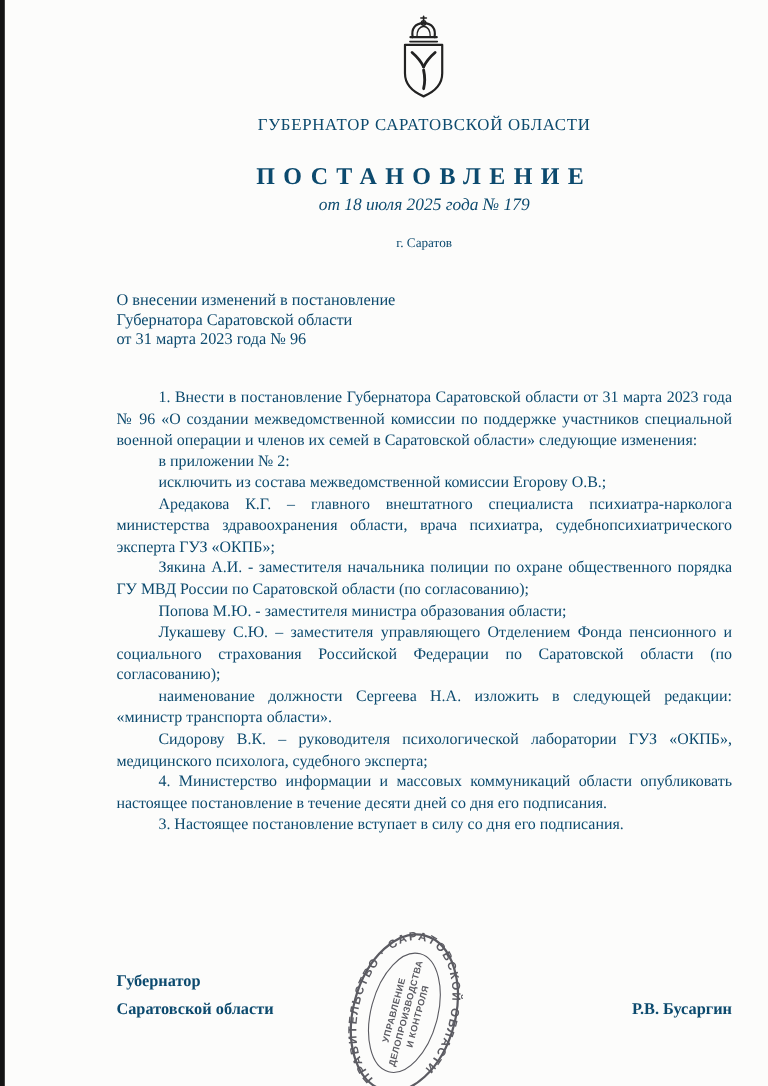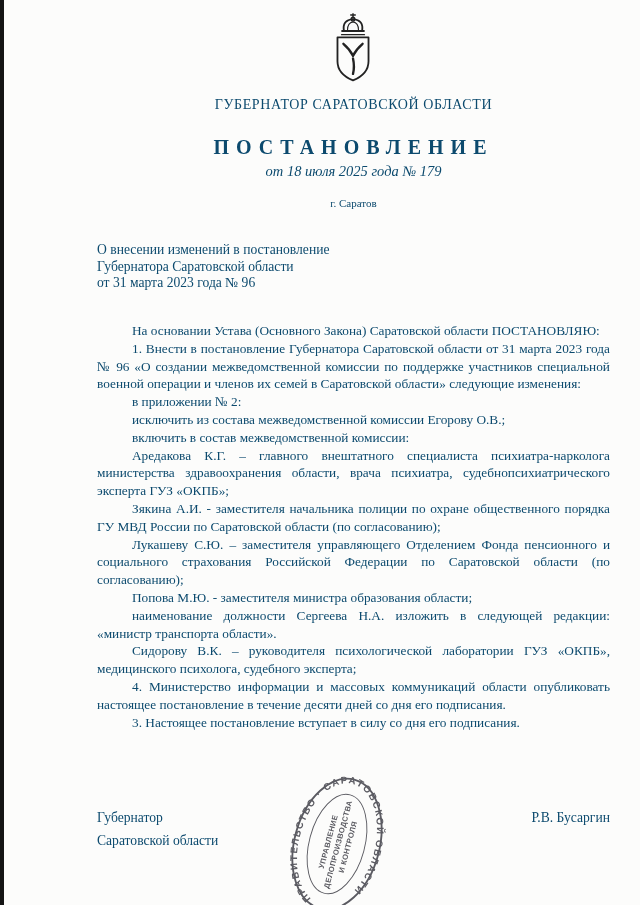--- a/index.html
+++ b/index.html
@@ -89,23 +89,23 @@
     margin: 0;
   }
 
   .signature {
     position: absolute;
     left: 97px;
     top: 806px;
     width: 513px;
     display: flex;
     justify-content: space-between;
-    align-items: flex-start;
+    align-items: flex-end;
     font-size: 13.6px;
-    font-weight: 400;
+    font-weight: 700;
     gap: 28px;
   }
   .sig-left div { line-height: 23px; }
   .sig-right { line-height: 23px; }
 
   .stamp {
     position: absolute;
     left: 263px;
     top: 770px;
     width: 148px;
@@ -162,29 +162,27 @@
 
   <div class="center-col city-line">г. Саратов</div>
 
   <div class="subject">
     <div>О внесении изменений в постановление</div>
     <div>Губернатора Саратовской области</div>
     <div>от 31 марта 2023 года № 96</div>
   </div>
 
   <div class="body-text">
-    <p>На основании Устава (Основного Закона) Саратовской области ПОСТАНОВЛЯЮ:</p>
     <p>1. Внести в постановление Губернатора Саратовской области от 31 марта 2023 года № 96 «О создании межведомственной комиссии по поддержке участников специальной военной операции и членов их семей в Саратовской области» следующие изменения:</p>
     <p>в приложении № 2:</p>
     <p>исключить из состава межведомственной комиссии Егорову О.В.;</p>
-    <p>включить в состав межведомственной комиссии:</p>
     <p>Аредакова К.Г. – главного внештатного специалиста психиатра-нарколога министерства здравоохранения области, врача психиатра, судебнопсихиатрического эксперта ГУЗ «ОКПБ»;</p>
     <p>Зякина А.И. - заместителя начальника полиции по охране общественного порядка ГУ МВД России по Саратовской области (по согласованию);</p>
+    <p>Попова М.Ю. - заместителя министра образования области;</p>
     <p>Лукашеву С.Ю. – заместителя управляющего Отделением Фонда пенсионного и социального страхования Российской Федерации по Саратовской области (по согласованию);</p>
-    <p>Попова М.Ю. - заместителя министра образования области;</p>
     <p>наименование должности Сергеева Н.А. изложить в следующей редакции: «министр транспорта области».</p>
     <p>Сидорову В.К. – руководителя психологической лаборатории ГУЗ «ОКПБ», медицинского психолога, судебного эксперта;</p>
     <p>4. Министерство информации и массовых коммуникаций области опубликовать настоящее постановление в течение десяти дней со дня его подписания.</p>
     <p>3. Настоящее постановление вступает в силу со дня его подписания.</p>
   </div>
 
   <div class="signature">
     <div class="sig-left">
       <div>Губернатор</div>
       <div>Саратовской области</div>

